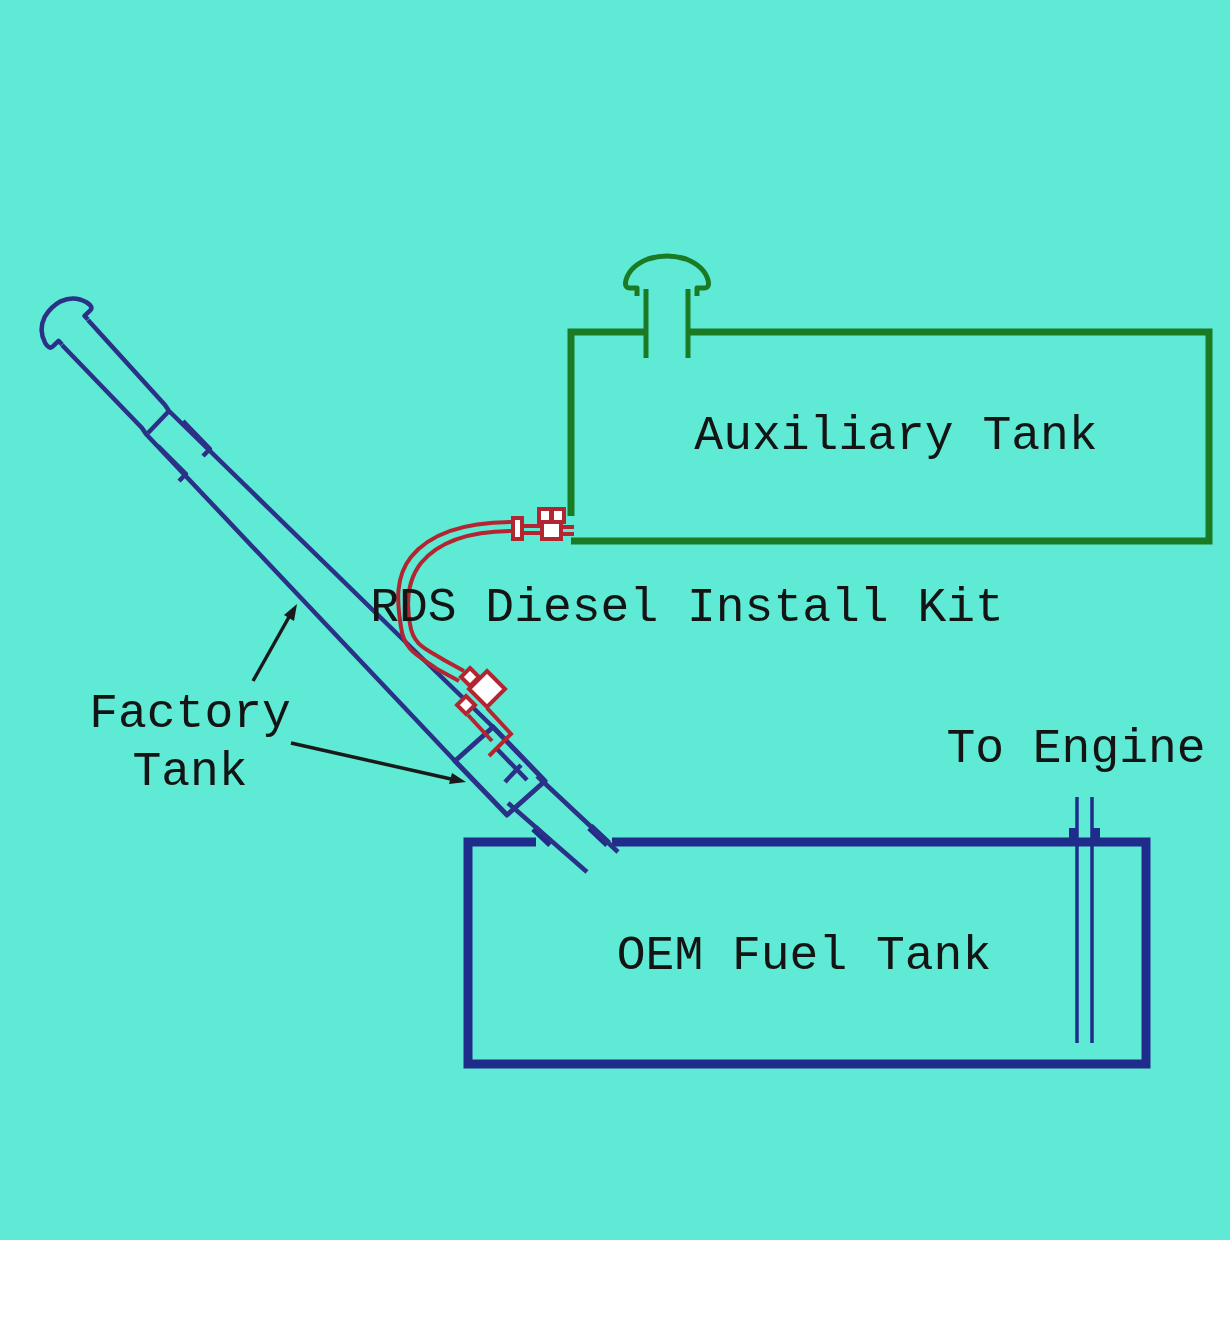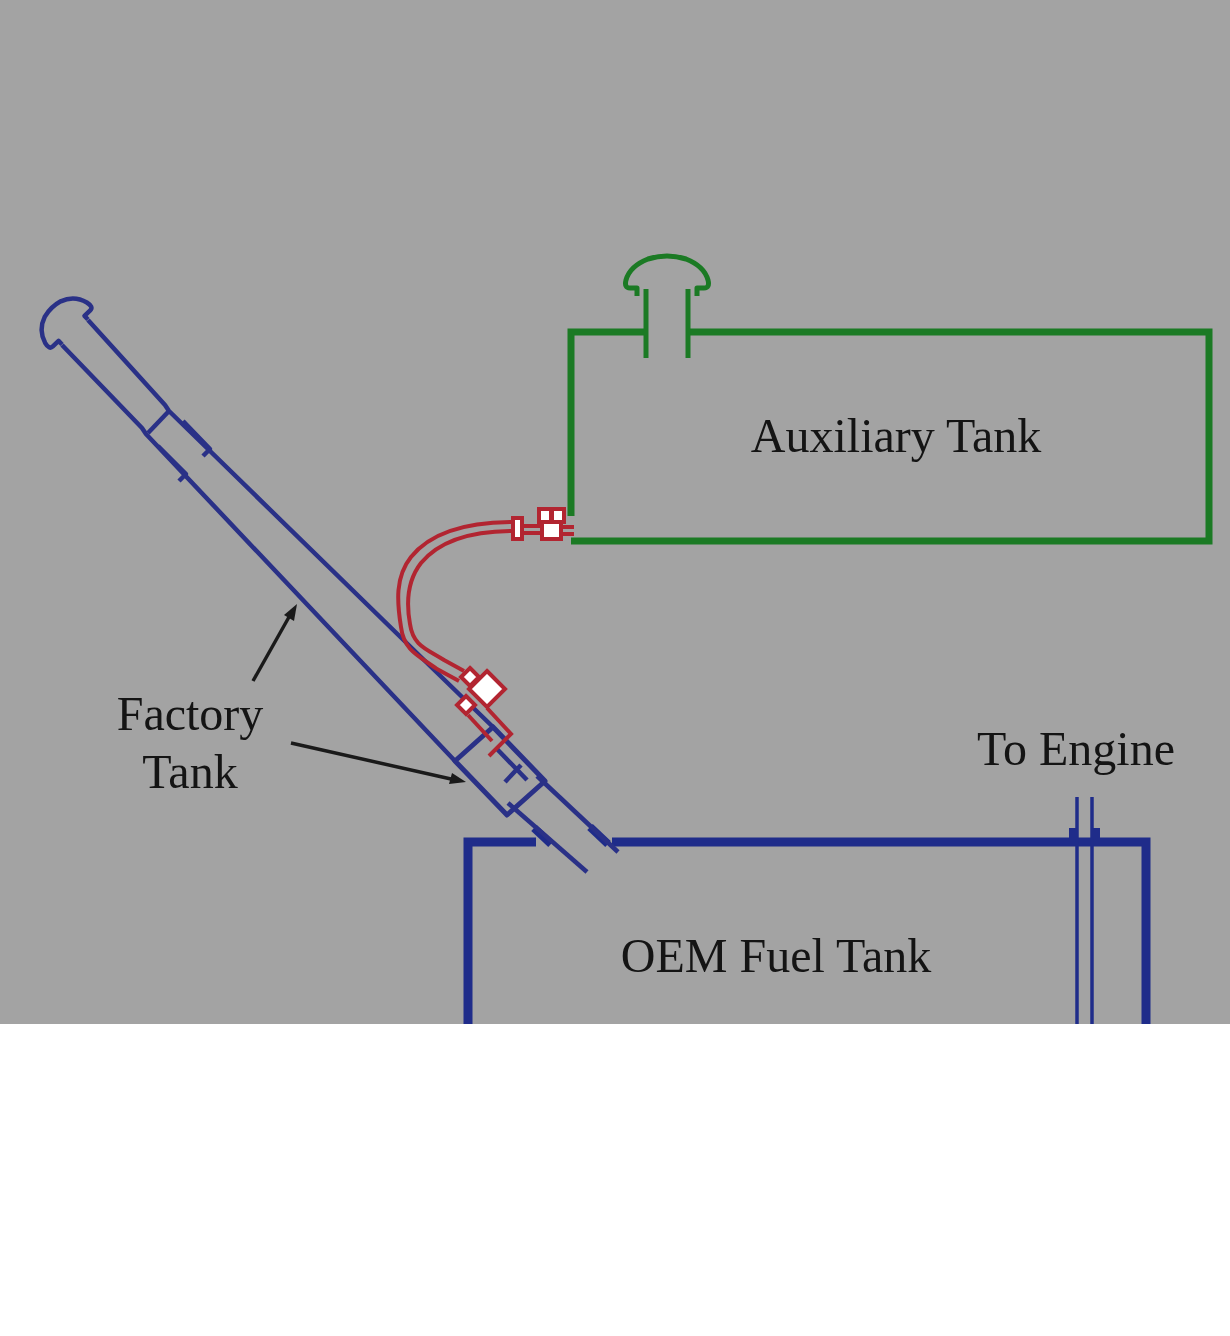--- a/index.html
+++ b/index.html
@@ -1,21 +1,21 @@
 <!DOCTYPE html>
 <html><head>
 <meta charset="utf-8">
 <style>
   html, body { margin: 0; padding: 0; background: #ffffff; }
   #stage {
     position: relative;
     width: 1230px;
-    height: 1024px;
-    background: #a3a3a3;
-    font-family: Liberation Serif, serif;
+    height: 1240px;
+    background: #5eead4;
+    font-family: Liberation Mono, monospace;
     overflow: hidden;
   }
   #diagram-svg {
     position: absolute;
     left: 0; top: 0;
     width: 1230px; height: 1336px;
   }
   .diagram-label {
     position: absolute;
     transform: translateX(-50%);
@@ -108,21 +108,22 @@
     <g fill="none" stroke-width="3.5" stroke="#1a1a1a">
       <line x1="253" y1="681" x2="289" y2="617"></line>
       <polygon points="297,604 294,621 284,615" stroke="none" fill="#1a1a1a"></polygon>
       <line x1="291" y1="743" x2="451" y2="779"></line>
       <polygon points="466,782 449,784 452,773" stroke="none" fill="#1a1a1a"></polygon>
     </g>
   </svg>
 
   <div class="diagram-label" style="left:896px; top:409px;">Auxiliary Tank</div>
 
+  <div class="diagram-label" style="left:687px; top:581px;">RDS Diesel Install Kit</div>
 
   <div class="diagram-label two-line" style="left:190px; top:685px;">Factory
 Tank</div>
 
   <div class="diagram-label" style="left:1076px; top:722px;">To Engine</div>
 
-  <div class="diagram-label" style="left:776px; top:929px;text-align:right;">OEM Fuel Tank</div>
+  <div class="diagram-label" style="left:804px; top:929px;text-align:right;">OEM Fuel Tank</div>
 
 </div>
 
 </body></html>

